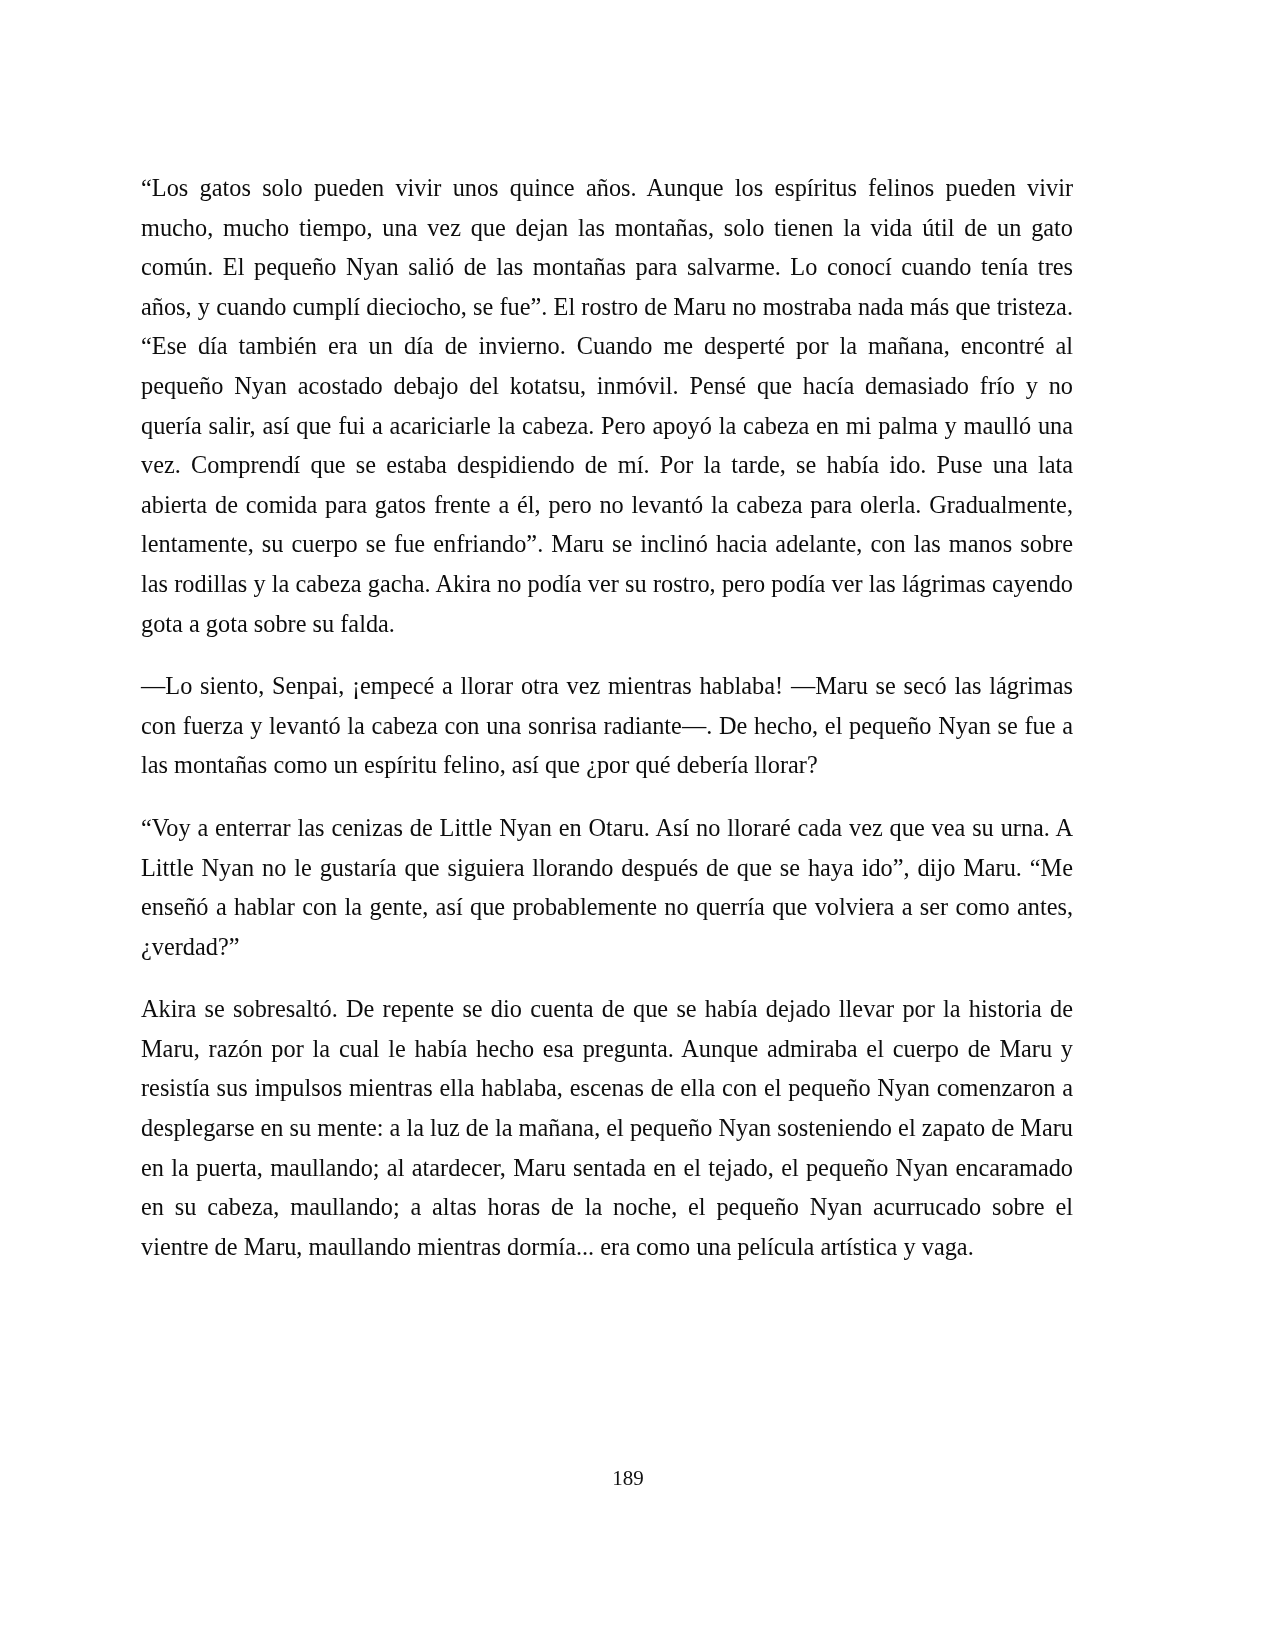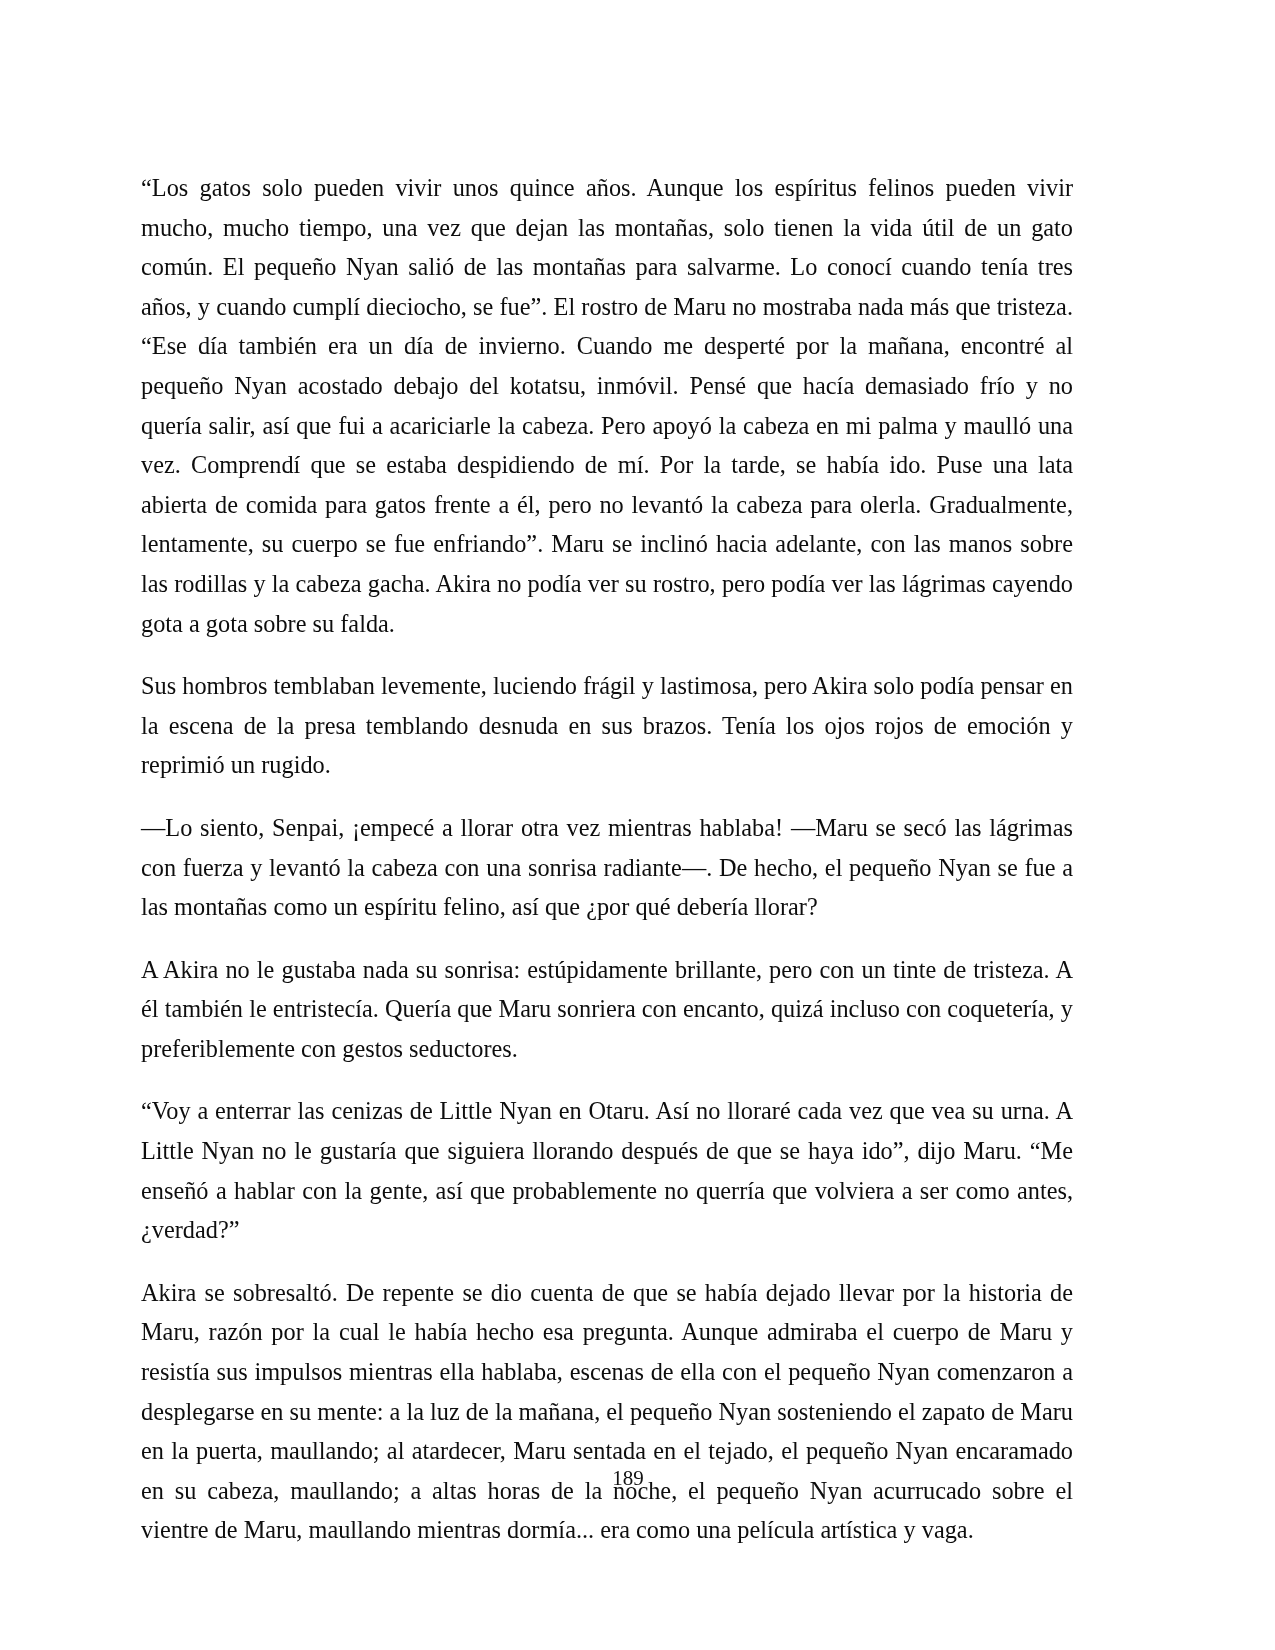--- a/index.html
+++ b/index.html
@@ -55,22 +55,20 @@
     color: #111111;
   }
 </style>
 </head>
 <body>
 
 <div class="page">
 
   <div class="content">
     <p class="para">“Los gatos solo pueden vivir unos quince años. Aunque los espíritus felinos pueden vivir mucho, mucho tiempo, una vez que dejan las montañas, solo tienen la vida útil de un gato común. El pequeño Nyan salió de las montañas para salvarme. Lo conocí cuando tenía tres años, y cuando cumplí dieciocho, se fue”. El rostro de Maru no mostraba nada más que tristeza. “Ese día también era un día de invierno. Cuando me desperté por la mañana, encontré al pequeño Nyan acostado debajo del kotatsu, inmóvil. Pensé que hacía demasiado frío y no quería salir, así que fui a acariciarle la cabeza. Pero apoyó la cabeza en mi palma y maulló una vez. Comprendí que se estaba despidiendo de mí. Por la tarde, se había ido. Puse una lata abierta de comida para gatos frente a él, pero no levantó la cabeza para olerla. Gradualmente, lentamente, su cuerpo se fue enfriando”. Maru se inclinó hacia adelante, con las manos sobre las rodillas y la cabeza gacha. Akira no podía ver su rostro, pero podía ver las lágrimas cayendo gota a gota sobre su falda.</p>
-    <p class="para">Sus hombros temblaban levemente, luciendo frágil y lastimosa, pero Akira solo podía pensar en la escena de la presa temblando desnuda en sus brazos. Tenía los ojos rojos de emoción y reprimió un rugido.</p>
     <p class="para">—Lo siento, Senpai, ¡empecé a llorar otra vez mientras hablaba! —Maru se secó las lágrimas con fuerza y levantó la cabeza con una sonrisa radiante—. De hecho, el pequeño Nyan se fue a las montañas como un espíritu felino, así que ¿por qué debería llorar?</p>
-    <p class="para">A Akira no le gustaba nada su sonrisa: estúpidamente brillante, pero con un tinte de tristeza. A él también le entristecía. Quería que Maru sonriera con encanto, quizá incluso con coquetería, y preferiblemente con gestos seductores.</p>
     <p class="para">“Voy a enterrar las cenizas de Little Nyan en Otaru. Así no lloraré cada vez que vea su urna. A Little Nyan no le gustaría que siguiera llorando después de que se haya ido”, dijo Maru. “Me enseñó a hablar con la gente, así que probablemente no querría que volviera a ser como antes, ¿verdad?”</p>
     <p class="para">Akira se sobresaltó. De repente se dio cuenta de que se había dejado llevar por la historia de Maru, razón por la cual le había hecho esa pregunta. Aunque admiraba el cuerpo de Maru y resistía sus impulsos mientras ella hablaba, escenas de ella con el pequeño Nyan comenzaron a desplegarse en su mente: a la luz de la mañana, el pequeño Nyan sosteniendo el zapato de Maru en la puerta, maullando; al atardecer, Maru sentada en el tejado, el pequeño Nyan encaramado en su cabeza, maullando; a altas horas de la noche, el pequeño Nyan acurrucado sobre el vientre de Maru, maullando mientras dormía... era como una película artística y vaga.</p>
   </div>
 
   <div class="folio">189</div>
 
 </div>
 
 </body></html>

